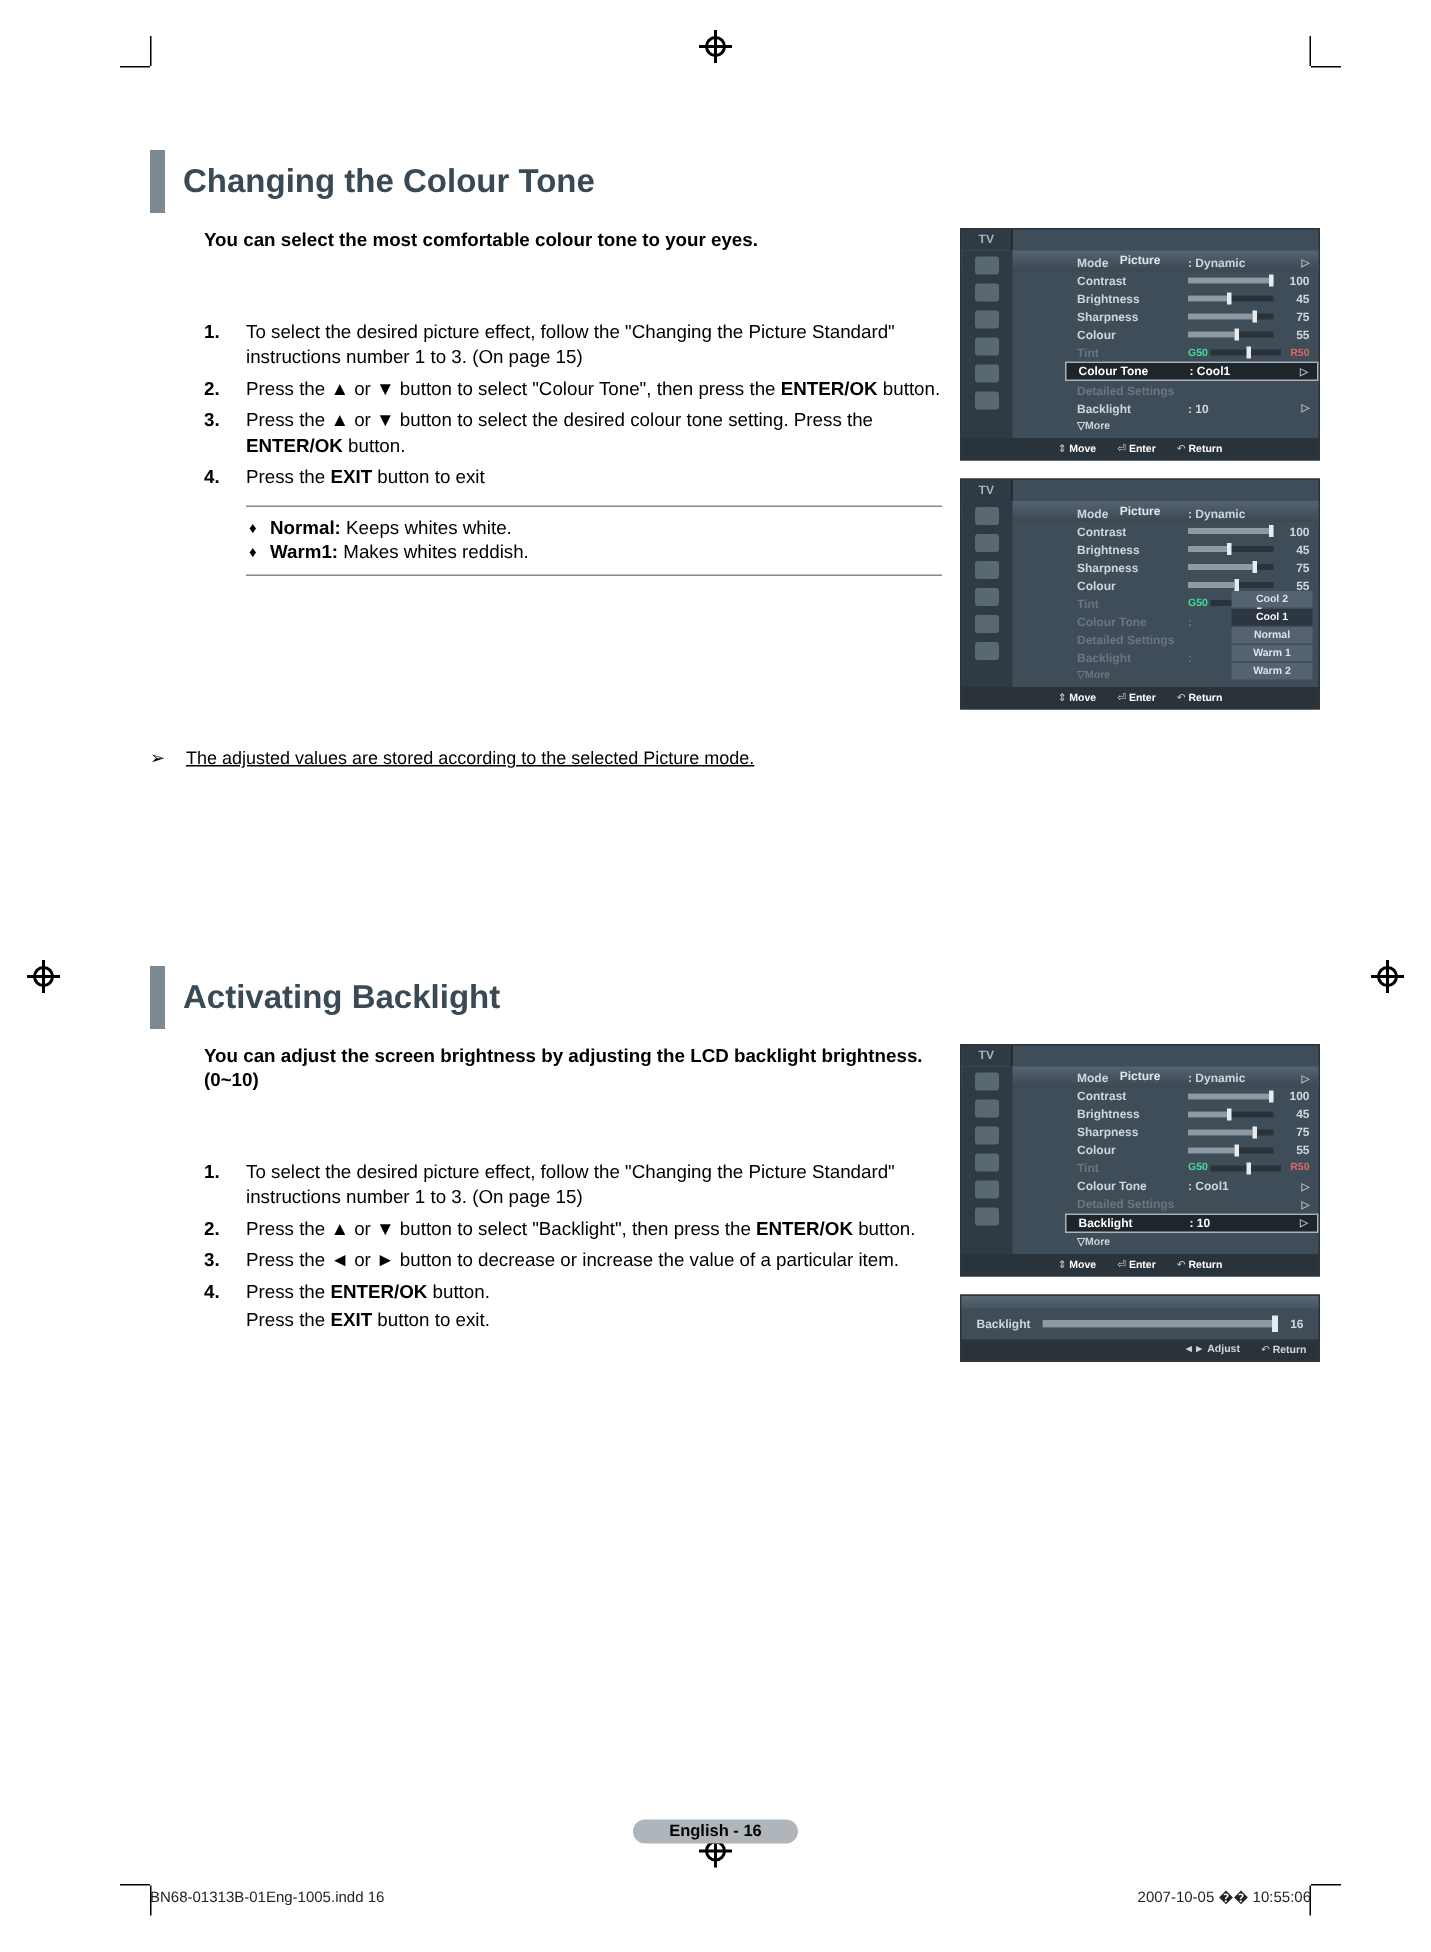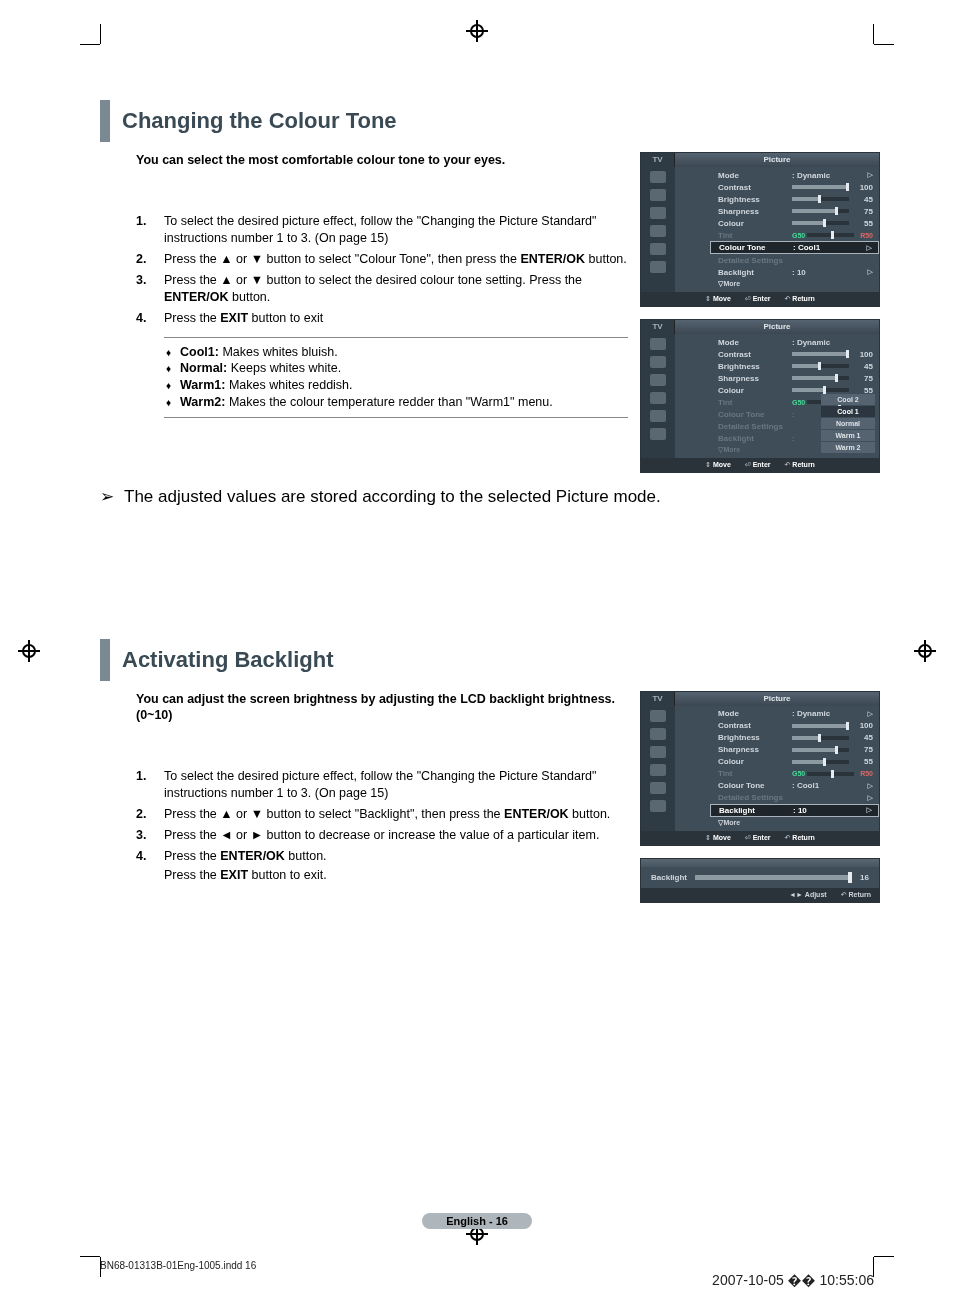--- a/index.html
+++ b/index.html
@@ -83,43 +83,45 @@
     content: "♦";
     position: absolute;
     left: 2px;
     font-size: 10px;
     top: 2px;
   }
   .sub-box .term { font-weight: bold; }
   .note {
     position: relative;
     padding-left: 24px;
-    font-size: 17px;
+    font-size: 12px;
     line-height: 1.4;
-    margin: 0 0;
+    margin: 12px 0;
+    text-decoration: underline;
   }
   .note::before {
     content: "➢";
     position: absolute;
     left: 0;
     top: 0;
   }
   .bold { font-weight: bold; }
 
   
   .osd {
     background: #3f4d58;
     color: #cfd6dc;
     font-size: 8px;
     margin-bottom: 12px;
     border: 1px solid #2a333a;
   }
   .osd .osd-header {
     display: flex;
     height: 14px;
+    flex-direction: column;
   }
   .osd .osd-tv {
     width: 34px;
     background: #2e3b44;
     color: #a8b2ba;
     text-align: center;
     line-height: 14px;
     font-weight: bold;
     font-size: 8px;
     border-right: 1px solid #222;
@@ -282,23 +284,23 @@
   }
   .footer-left {
     position: absolute;
     bottom: 30px;
     left: 100px;
     font-size: 10px;
     color: #222;
   }
   .footer-right {
     position: absolute;
-    bottom: 12px;
+    bottom: 30px;
     right: 80px;
-    font-size: 14px;
+    font-size: 10px;
     color: #222;
   }
   .section2 { margin-top: 130px; }
 </style>
 </head>
 <body>
 
 <div class="reg top">
     <span class="circ"></span>
   </div>
@@ -329,24 +331,22 @@
     <div class="text-col">
       <p class="intro">You can select the most comfortable colour tone to your eyes.</p>
       <ol class="steps">
         <li>To select the desired picture effect, follow the "Changing the Picture Standard" instructions number 1 to 3. (On page 15)</li>
         <li>Press the ▲ or ▼ button to select "Colour Tone", then press the <span class="bold">ENTER/OK</span> button.</li>
         <li>Press the ▲ or ▼ button to select the desired colour tone setting. Press the <span class="bold">ENTER/OK</span> button.</li>
         <li>Press the <span class="bold">EXIT</span> button to exit</li>
       </ol>
       <div class="sub-box">
         <ul>
-          <li><span class="term">Cool1:</span> <span>Makes whites bluish.</span></li>
           <li><span class="term">Normal:</span> <span>Keeps whites white.</span></li>
           <li><span class="term">Warm1:</span> <span>Makes whites reddish.</span></li>
-          <li><span class="term">Warm2:</span> <span>Makes the colour temperature redder than "Warm1" menu.</span></li>
         </ul>
       </div>
     </div>
     <div class="osd-col">
 
       <div class="osd">
         <div class="osd-header">
           <div class="osd-tv">TV</div>
           <div class="osd-title">Picture</div>
         </div>

